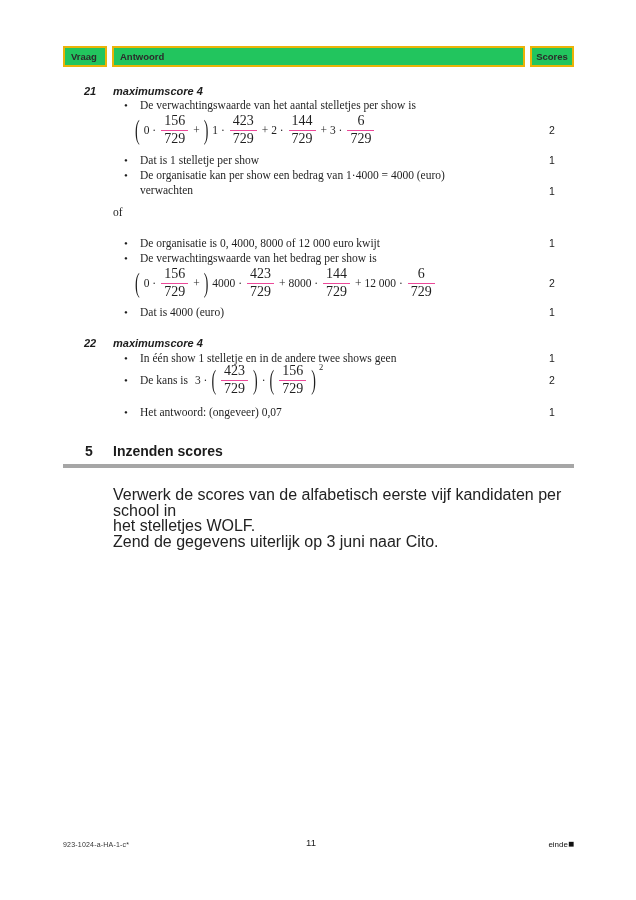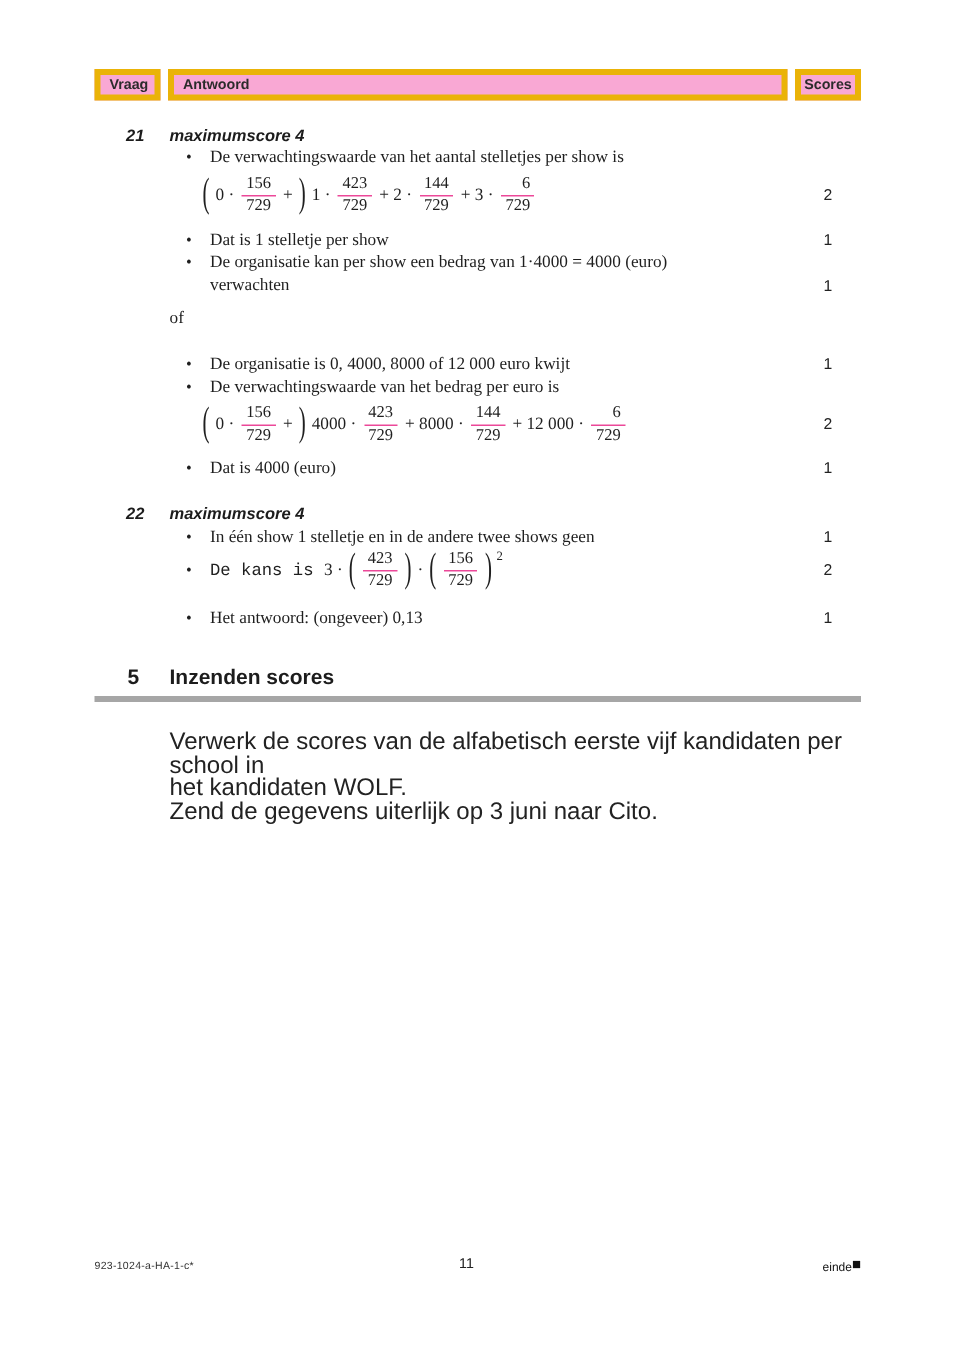--- a/index.html
+++ b/index.html
@@ -1,23 +1,23 @@
 <!DOCTYPE html>
 <html><head>
 <meta charset="utf-8">
 <style>
   html,body{margin:0;padding:0;background:#e8e8e8;}
   .page{position:relative;width:636px;height:900px;background:#ffffff;margin:0 auto;
         overflow:hidden;color:#1f1f1f;}
 
   
   .colhead{position:absolute;left:63px;top:46px;width:511px;display:flex;gap:5px;}
-  .hbox{border:4px solid #eab308;height:21px;box-sizing:border-box;display:flex;align-items:center;
+  .hbox{border:2px solid #eab308;height:21px;box-sizing:border-box;display:flex;align-items:center;
         padding:0 6px;font-family:"Liberation Sans",sans-serif;font-weight:bold;
-        font-size:9.5px;color:#2b2b2b;background:#f9a8d4;}
+        font-size:9.5px;color:#2b2b2b;background:#22c55e;}
   .hbox-vraag{width:44px;}
   .hbox-antwoord{flex:1;}
   .hbox-scores{width:44px;justify-content:center;padding:0 2px;}
 
   
   .content{position:absolute;left:63px;top:0;width:511px;height:900px;
            font-family:"Liberation Serif",serif;font-size:11.5px;line-height:15px;}
   .row{position:absolute;left:0;right:0;display:flex;}
   .lead{width:61px;flex:none;}
   .bul{width:16px;flex:none;font-size:11px;}
@@ -27,27 +27,27 @@
 
   .qhead{position:absolute;left:0;right:0;display:flex;
          font-family:"Liberation Sans",sans-serif;font-weight:bold;font-size:11px;color:#1c1c1c;font-style:italic;}
   .qnum{width:50px;box-sizing:border-box;padding-left:21px;flex:none;}
   .ofrow{position:absolute;left:50px;}
 
   
   .formula{display:inline-flex;align-items:center;white-space:pre;}
   .formula.shift{margin-left:-7px;}
   .mtx{margin:0 2px;white-space:pre;}
-  .frac{display:inline-block;text-align:right;font-size:11px;line-height:1.2;margin:0 3px;}
+  .frac{display:inline-block;text-align:center;font-size:14px;line-height:1.2;margin:0 3px;}
   .frac .num{display:block;padding:0 3px;}
   .frac .den{display:block;border-top:1px solid #ec4899;padding:0 3px;}
   .paren{display:inline-block;transform:scaleY(1.95);transform-origin:50% 50%;
          font-size:14px;margin:0 2px;font-weight:400;}
   .pow{font-size:8.5px;align-self:flex-start;position:relative;top:-3px;margin-left:1px;}
-  .kans{margin-right:5px;font-family:Liberation Mono, monospace;}
+  .kans{margin-right:5px;}
 
   
   .s5head{position:absolute;left:0;right:0;display:flex;font-family:"Liberation Sans",sans-serif;
           font-weight:bold;font-size:14px;color:#1c1c1c;}
   .s5num{width:50px;box-sizing:border-box;padding-left:22px;flex:none;}
   .s5rule{position:absolute;left:0;width:511px;height:4px;background:#a6a6a6;}
   .para{position:absolute;left:50px;font-family:"Liberation Sans",sans-serif;
         font-size:16px;line-height:15.5px;color:#222;}
 
   
@@ -119,21 +119,21 @@
     <div class="row" style="top:236px">
       <span class="lead"></span>
       <span class="bul">•</span>
       <span class="txt">De organisatie is 0, 4000, 8000 of 12 000 euro kwijt</span>
       <span class="score">1</span>
     </div>
 
     <div class="row" style="top:251px">
       <span class="lead"></span>
       <span class="bul">•</span>
-      <span class="txt">De verwachtingswaarde van het bedrag per euro is</span>
+      <span class="txt">De verwachtingswaarde van het bedrag per show is</span>
       <span class="score"></span>
     </div>
 
     <div class="row" style="top:263px;height:40px;align-items:center">
       <span class="lead"></span>
       <span class="bul"></span>
       <span class="txt"><span class="formula shift"><span class="paren">(</span><span class="mtx">0 ·</span><span class="frac"><span class="num">156</span><span class="den">729</span></span><span class="mtx">+</span><span class="paren">)</span><span class="mtx">4000 ·</span><span class="frac"><span class="num">423</span><span class="den">729</span></span><span class="mtx">+ 8000 ·</span><span class="frac"><span class="num">144</span><span class="den">729</span></span><span class="mtx">+ 12 000 ·</span><span class="frac"><span class="num">6</span><span class="den">729</span></span></span></span>
       <span class="score">2</span>
     </div>
 
@@ -162,33 +162,33 @@
       <span class="txt" style="display:flex;align-items:center">
         <span class="kans">De kans is</span>
         <span class="formula"><span class="mtx">3 ·</span><span class="paren">(</span><span class="frac"><span class="num">423</span><span class="den">729</span></span><span class="paren">)</span><span class="mtx">·</span><span class="paren">(</span><span class="frac"><span class="num">156</span><span class="den">729</span></span><span class="paren">)</span><sup class="pow">2</sup></span>
       </span>
       <span class="score">2</span>
     </div>
 
     <div class="row" style="top:405px">
       <span class="lead"></span>
       <span class="bul">•</span>
-      <span class="txt">Het antwoord: (ongeveer) 0,13</span>
+      <span class="txt">Het antwoord: (ongeveer) 0,07</span>
       <span class="score">1</span>
     </div>
 
     <div class="s5head" style="top:444px">
       <span class="s5num">5</span>
       <span>Inzenden scores</span>
     </div>
     <div class="s5rule" style="top:464px"></div>
 
     <div class="para" style="top:487px">
       <div>Verwerk de scores van de alfabetisch eerste vijf kandidaten per school in</div>
-      <div>het kandidaten WOLF.</div>
+      <div>het stelletjes WOLF.</div>
       <div>Zend de gegevens uiterlijk op 3 juni naar Cito.</div>
     </div>
 
   </div>
 
   <div class="f-left">923-1024-a-HA-1-c*</div>
   <div class="f-center">11</div>
   <div class="f-right">
     <span>einde</span>
     <span class="sq">■</span>

